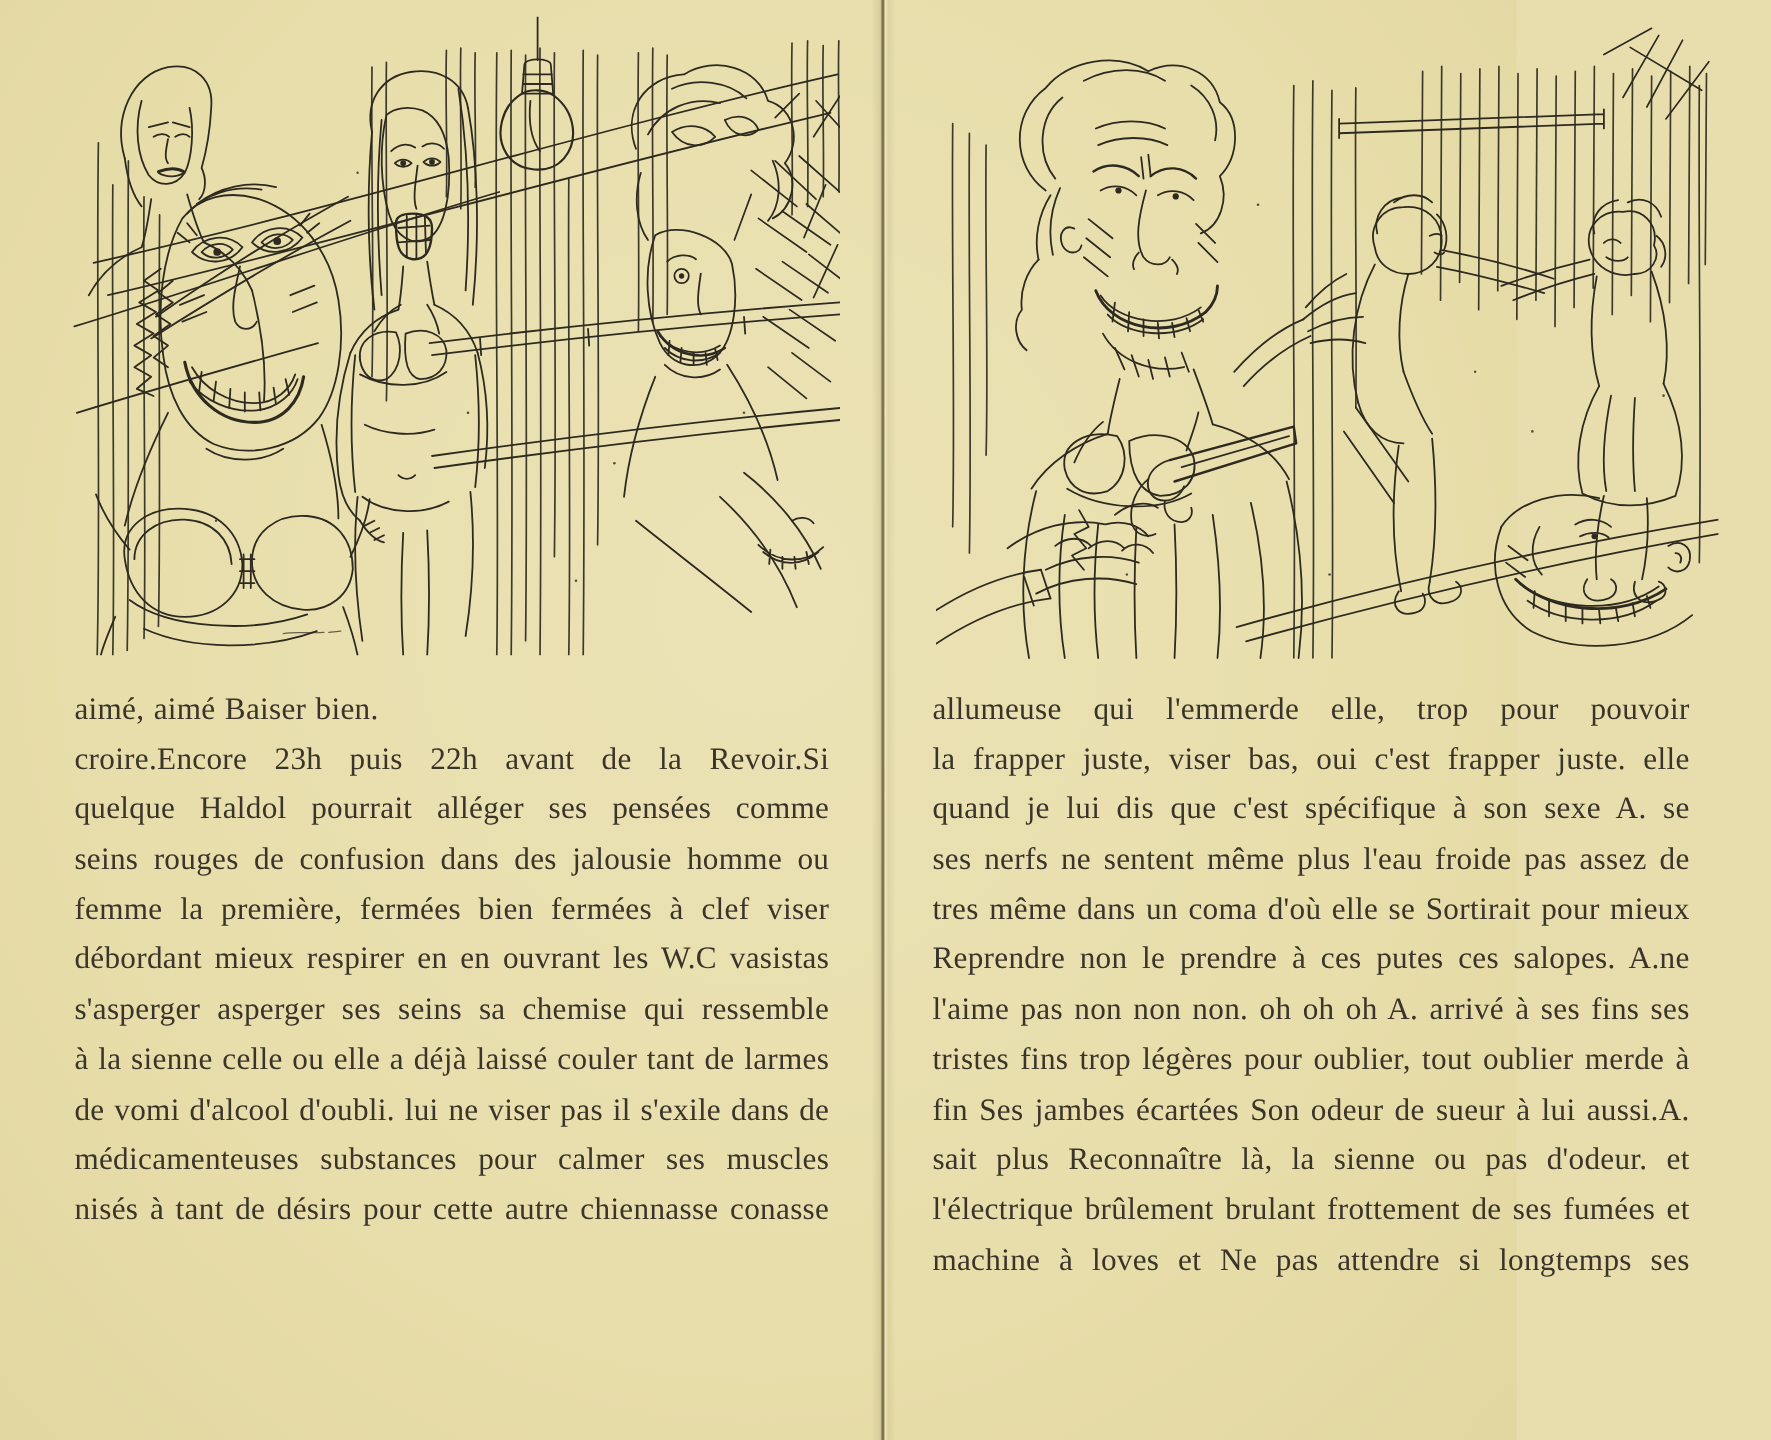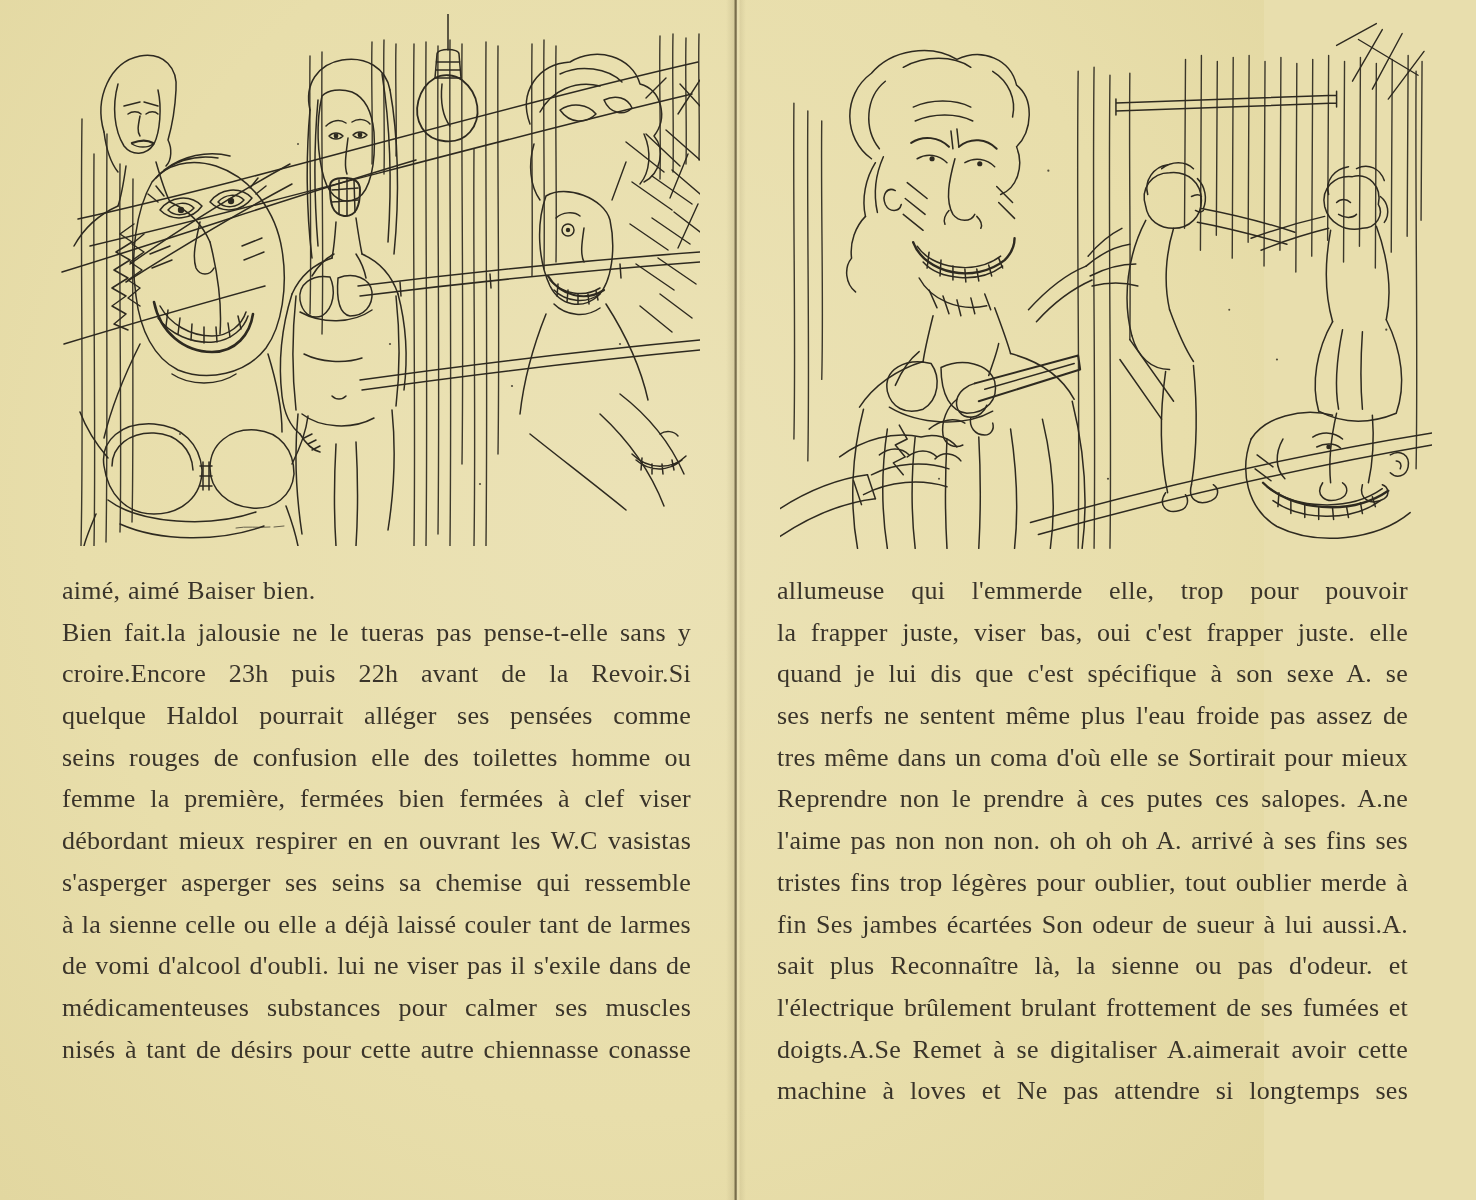--- a/index.html
+++ b/index.html
@@ -216,24 +216,23 @@
             <circle cx="238" cy="130" r="1"></circle>
           <circle cx="560" cy="330" r="1.1"></circle>
             <circle cx="120" cy="420" r="1"></circle>
             <circle cx="420" cy="470" r="1.1"></circle>
         </g>
       </g>
     </svg>
 
     <div class="textblock tb-left">
       <div class="tl flush">aimé, aimé Baiser bien.</div>
-      <div class="tl">Bien fait.la jalousie ne le tueras pas pense-t-elle sans y</div>
       <div class="tl">croire.Encore 23h puis 22h avant de la Revoir.Si seulement</div>
       <div class="tl">quelque Haldol pourrait alléger ses pensées comme volup-</div>
-      <div class="tl">seins rouges de confusion elle des toilettes homme ou</div>
+      <div class="tl">seins rouges de confusion dans des jalousie homme ou</div>
       <div class="tl">femme la première, fermées bien fermées à clef viser</div>
       <div class="tl">débordant mieux respirer en en ouvrant les W.C vasistas et</div>
       <div class="tl">s'asperger asperger ses seins sa chemise qui ressemble tant</div>
       <div class="tl">à la sienne celle ou elle a déjà laissé couler tant de larmes et</div>
       <div class="tl">de vomi d'alcool d'oubli. lui ne viser pas il s'exile dans de</div>
       <div class="tl">médicamenteuses substances pour calmer ses muscles téta-</div>
       <div class="tl">nisés à tant de désirs pour cette autre chiennasse conasse</div>
     </div>
   </div>
 
@@ -387,18 +386,17 @@
       <div class="tl">la frapper juste, viser bas, oui c'est frapper juste. elle rigole</div>
       <div class="tl">quand je lui dis que c'est spécifique à son sexe A. se dérègle</div>
       <div class="tl">ses nerfs ne sentent même plus l'eau froide pas assez de</div>
       <div class="tl">tres même dans un coma d'où elle se Sortirait pour mieux le</div>
       <div class="tl">Reprendre non le prendre à ces putes ces salopes. A.ne</div>
       <div class="tl">l'aime pas non non non. oh oh oh A. arrivé à ses fins ses</div>
       <div class="tl">tristes fins trop légères pour oublier, tout oublier merde à la</div>
       <div class="tl">fin Ses jambes écartées Son odeur de sueur à lui aussi.A. Ne</div>
       <div class="tl">sait plus Reconnaître là, la sienne ou pas d'odeur. et malgré</div>
       <div class="tl">l'électrique brûlement brulant frottement de ses fumées et</div>
-      <div class="tl">doigts.A.Se Remet à se digitaliser A.aimerait avoir cette</div>
       <div class="tl">machine à loves et Ne pas attendre si longtemps ses tristes</div>
     </div>
   </div>
 
 </div>
 
 </body></html>

